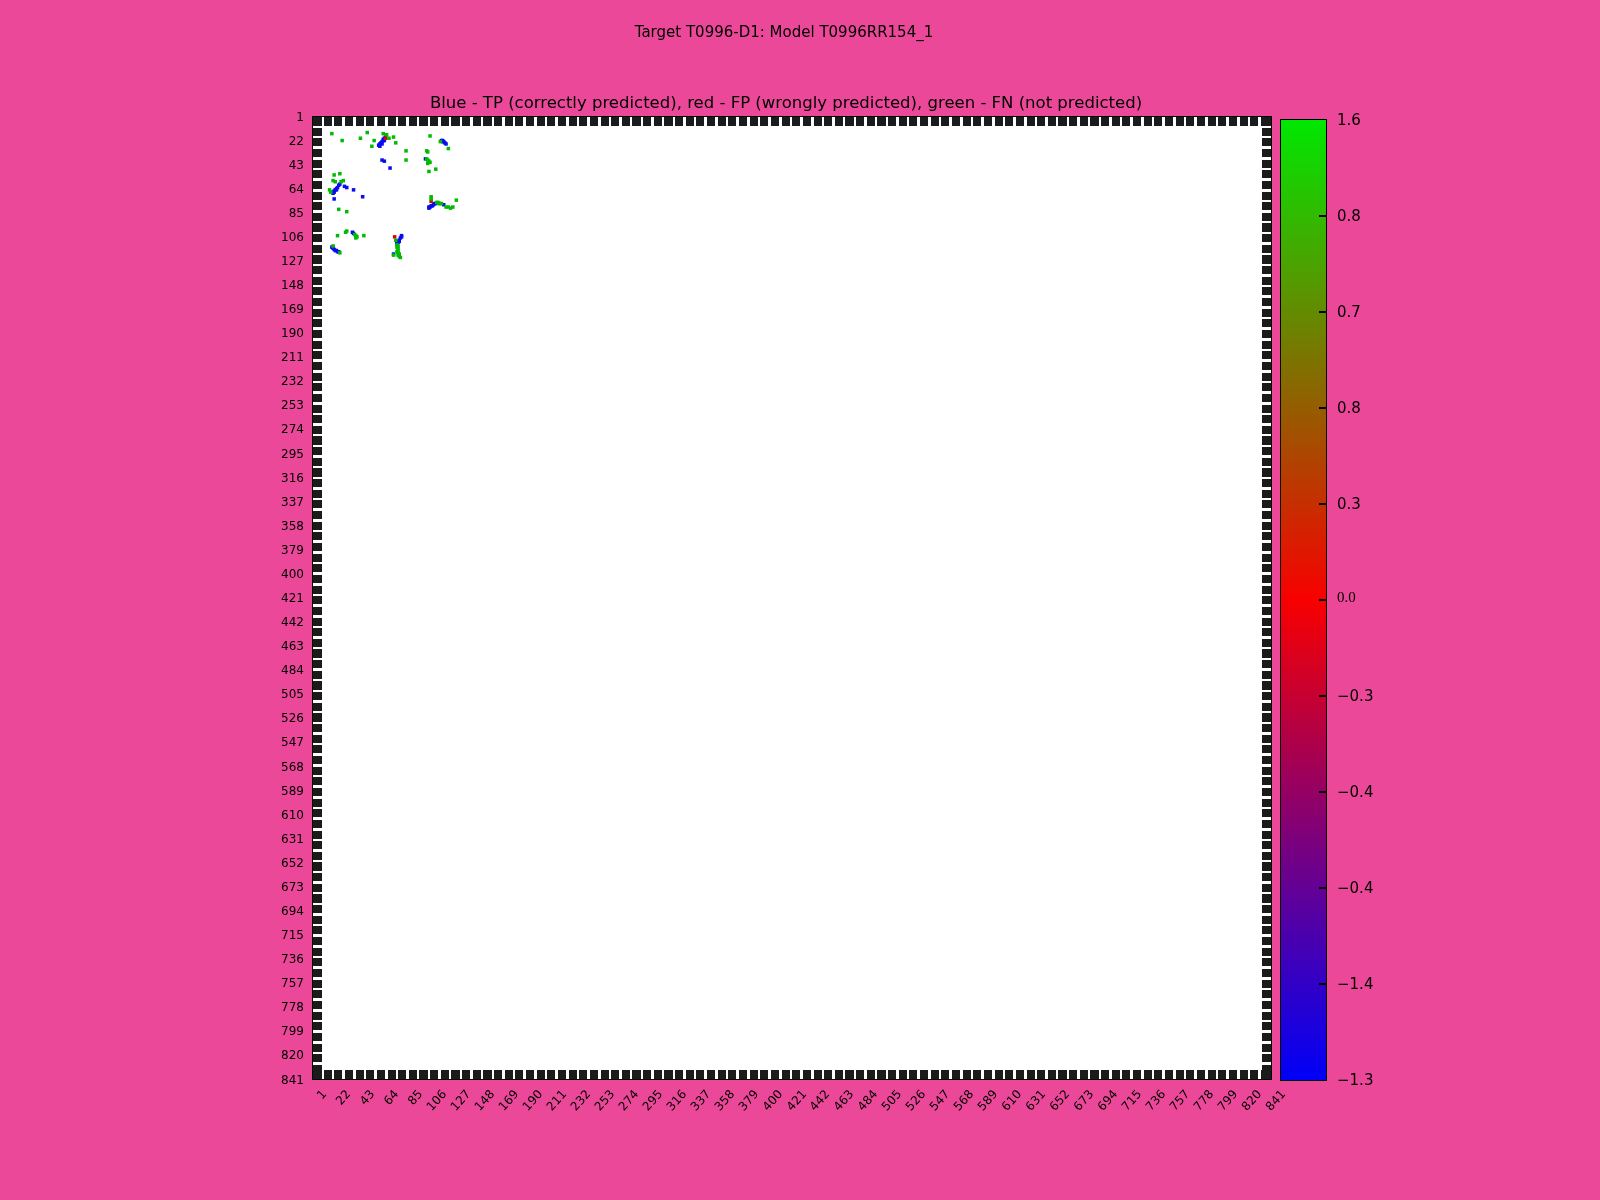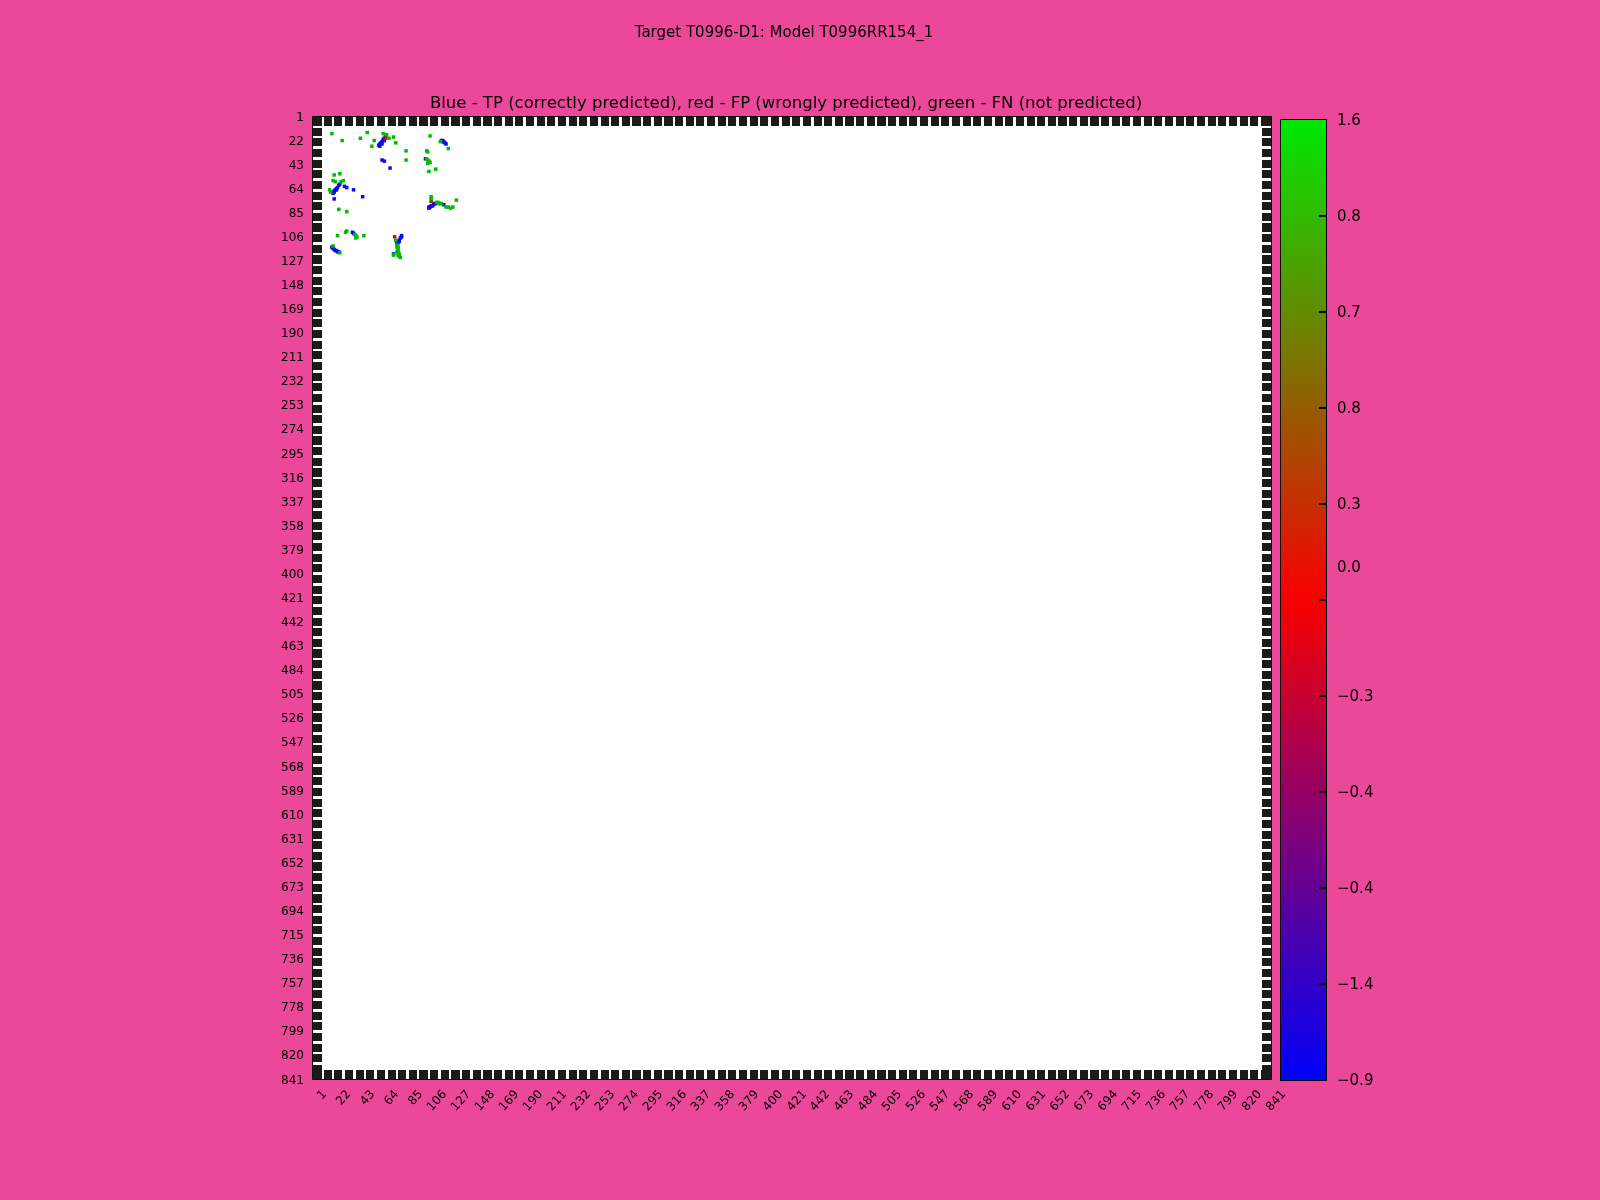--- a/index.html
+++ b/index.html
@@ -338,21 +338,21 @@
       <div class="cbar-tickmark" style="top: 671px;"></div>
       <div class="cbar-tickmark" style="top: 767px;"></div>
       <div class="cbar-tickmark" style="top: 863px;"></div>
     </div>
   <div>
       <div class="cbar-label" style="top: 111px;">1.6</div>
       <div class="cbar-label" style="top: 207px;">0.8</div>
       <div class="cbar-label" style="top: 303px;">0.7</div>
       <div class="cbar-label" style="top: 399px;">0.8</div>
       <div class="cbar-label" style="top: 495px;">0.3</div>
-      <div class="cbar-label" style="top: 558px;">0.0</div>
+      <div class="cbar-label" style="top: 588px; font-family: Liberation Serif, serif;">0.0</div>
       <div class="cbar-label" style="top: 687px;">−0.3</div>
       <div class="cbar-label" style="top: 783px;">−0.4</div>
       <div class="cbar-label" style="top: 879px;">−0.4</div>
       <div class="cbar-label" style="top: 975px;">−1.4</div>
-      <div class="cbar-label" style="top: 1071px;">−0.9</div>
+      <div class="cbar-label" style="top: 1071px;">−1.3</div>
     </div>
 
 </div>
 
 </body></html>

